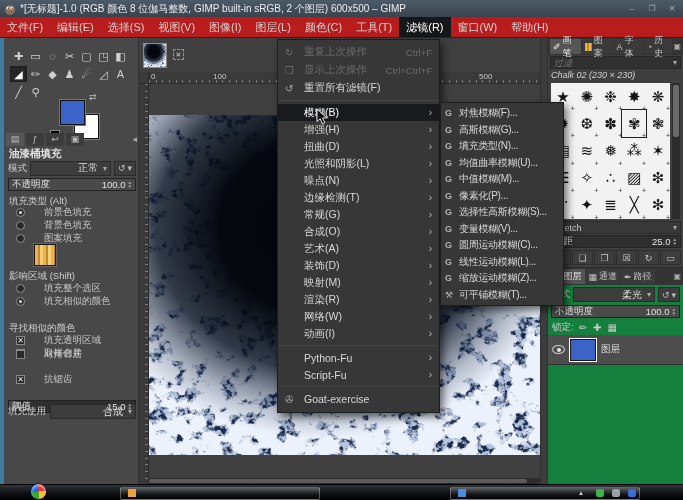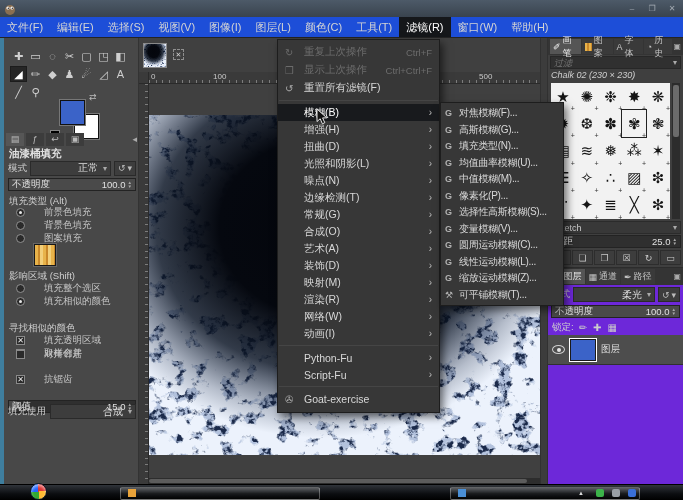--- a/index.html
+++ b/index.html
@@ -5,21 +5,21 @@
   html,body{margin:0;padding:0;background:#222;}
   *{box-sizing:border-box;font-family:"Liberation Sans","DejaVu Sans",sans-serif;}
   #screen{position:relative;width:683px;height:500px;overflow:hidden;background:#454545;font-size:11px;color:#d6d6d6;}
   .abs{position:absolute;}
   
   .titlebar{left:0;top:0;width:683px;height:17px;background:linear-gradient(#4d5a68,#39434e);display:flex;align-items:center;padding:0 4px;font-size:10px;color:#e9edf2;}
   .titlebar .t-title{margin-left:4px;white-space:nowrap;overflow:hidden;}
   .winbtns{margin-left:auto;display:flex;gap:6px;opacity:.55;font-size:8px;}
   .winbtn{width:14px;text-align:center;}
   
-  .menubar{left:0;top:17px;width:683px;height:21px;background:#1d4ed8;display:flex;align-items:stretch;border-bottom:1px solid #242424;}
+  .menubar{left:0;top:17px;width:683px;height:21px;background:#b91c1c;display:flex;align-items:stretch;border-bottom:1px solid #242424;}
   .mb-item{display:flex;align-items:center;padding:0 7px;color:#d4d4d4;font-size:11px;cursor:default;}
   .mb-item.active{background:#15171a;color:#fff;}
   
   .win-border{left:0;top:38px;width:4px;height:446px;background:#3f7e9e;}
   .toolbox{left:4px;top:38px;width:135px;height:446px;background:#484848;border-right:1px solid #333;}
   .tools{position:absolute;left:6px;top:10px;width:124px;display:flex;flex-wrap:wrap;}
   .tool{width:17px;height:16px;display:flex;align-items:center;justify-content:center;color:#cfcfcf;font-size:11px;margin:0 0 2px 0;}
   .tool.active{background:#262626;border:1px solid #1c1c1c;color:#fff;}
   .colorarea{position:absolute;left:52px;top:58px;width:46px;height:44px;}
   .fg-swatch{position:absolute;left:4px;top:4px;width:25px;height:25px;border:1px solid #111;box-shadow:0 0 0 1px #777;}
@@ -73,21 +73,21 @@
   .brush-grid{position:absolute;left:3px;top:45px;width:119px;height:136px;background:#f2f2f2;display:flex;flex-wrap:wrap;align-content:flex-start;}
   .bcell{width:23.8px;height:27.2px;display:flex;align-items:center;justify-content:center;color:#151515;font-size:15px;position:relative;}
   .bcell::after{content:"+";position:absolute;right:0;bottom:-2px;font-size:7px;color:#333;}
   .bcell.sel{outline:1px solid #222;}
   .grid-scroll{position:absolute;left:124px;top:45px;width:8px;height:136px;background:#2c2c2c;}
   .grid-scroll .thumb{position:absolute;left:1px;top:2px;width:6px;height:52px;background:#6b6b6b;border-radius:2px;}
   .tag-row{position:absolute;left:2px;top:183px;width:131px;height:13px;display:flex;align-items:center;background:#383838;border:1px solid #2b2b2b;padding:0 3px;font-size:9px;color:#ccc;}
   .spacing-row{position:absolute;left:2px;top:197px;width:131px;}
   .btn-row{position:absolute;left:2px;top:212px;width:131px;height:15px;display:flex;gap:1px;}
   .sbtn{flex:1;background:#3d3d3d;border:1px solid #2d2d2d;color:#c9c9c9;font-size:9px;display:flex;align-items:center;justify-content:center;}
-  .layers-dock{position:absolute;left:0;top:229px;width:135px;height:217px;background:#6d28d9;border-top:1px solid #2c2c2c;}
+  .layers-dock{position:absolute;left:0;top:229px;width:135px;height:217px;background:#15803d;border-top:1px solid #2c2c2c;}
   .lk-icons{display:flex;gap:6px;align-items:center;color:#ccc;font-size:10px;}
   .lock-row{display:flex;align-items:center;gap:5px;height:16px;padding:0 4px;font-size:9.5px;color:#cfcfcf;}
   .layer-row{display:flex;align-items:center;gap:5px;height:30px;padding:0 4px;background:#383838;border-bottom:1px solid #303030;}
   .layer-row.sel{background:#4d4d4d;}
   .eye{width:13px;height:9px;border:1px solid #cfcfcf;border-radius:50%;position:relative;flex:none;}
   .eye::after{content:"";position:absolute;left:3.5px;top:1.5px;width:4px;height:4px;border-radius:50%;background:#e5e5e5;}
   .lthumb{width:26px;height:22px;border:1px solid #1a1a1a;flex:none;}
   .lthumb.blue{background:#3b63c8;box-shadow:0 0 0 1px #fff;}
   .lname{font-size:9.5px;color:#e0e0e0;}
   
@@ -118,20 +118,21 @@
 <div id="screen">
 
   <div class="abs titlebar">
     <svg width="12" height="12" viewBox="0 0 12 12">
         <circle cx="6" cy="7" r="5" fill="#8a6f52"></circle>
         <circle cx="4" cy="5" r="1.6" fill="#fff"></circle>
         <circle cx="8" cy="5" r="1.6" fill="#fff"></circle>
         <circle cx="4.3" cy="5.3" r=".7" fill="#222"></circle>
         <circle cx="8.3" cy="5.3" r=".7" fill="#222"></circle>
       </svg>
+    <span class="t-title">*[无标题]-1.0 (RGB 颜色 8 位伽马整数, GIMP built-in sRGB, 2 个图层) 600x500 – GIMP</span>
     <span class="winbtns">
       <span class="winbtn">–</span>
       <span class="winbtn">❐</span>
       <span class="winbtn">✕</span>
     </span>
   </div>
 
   <div class="abs menubar">
     <span class="mb-item">文件(F)</span>
     <span class="mb-item">编辑(E)</span>

